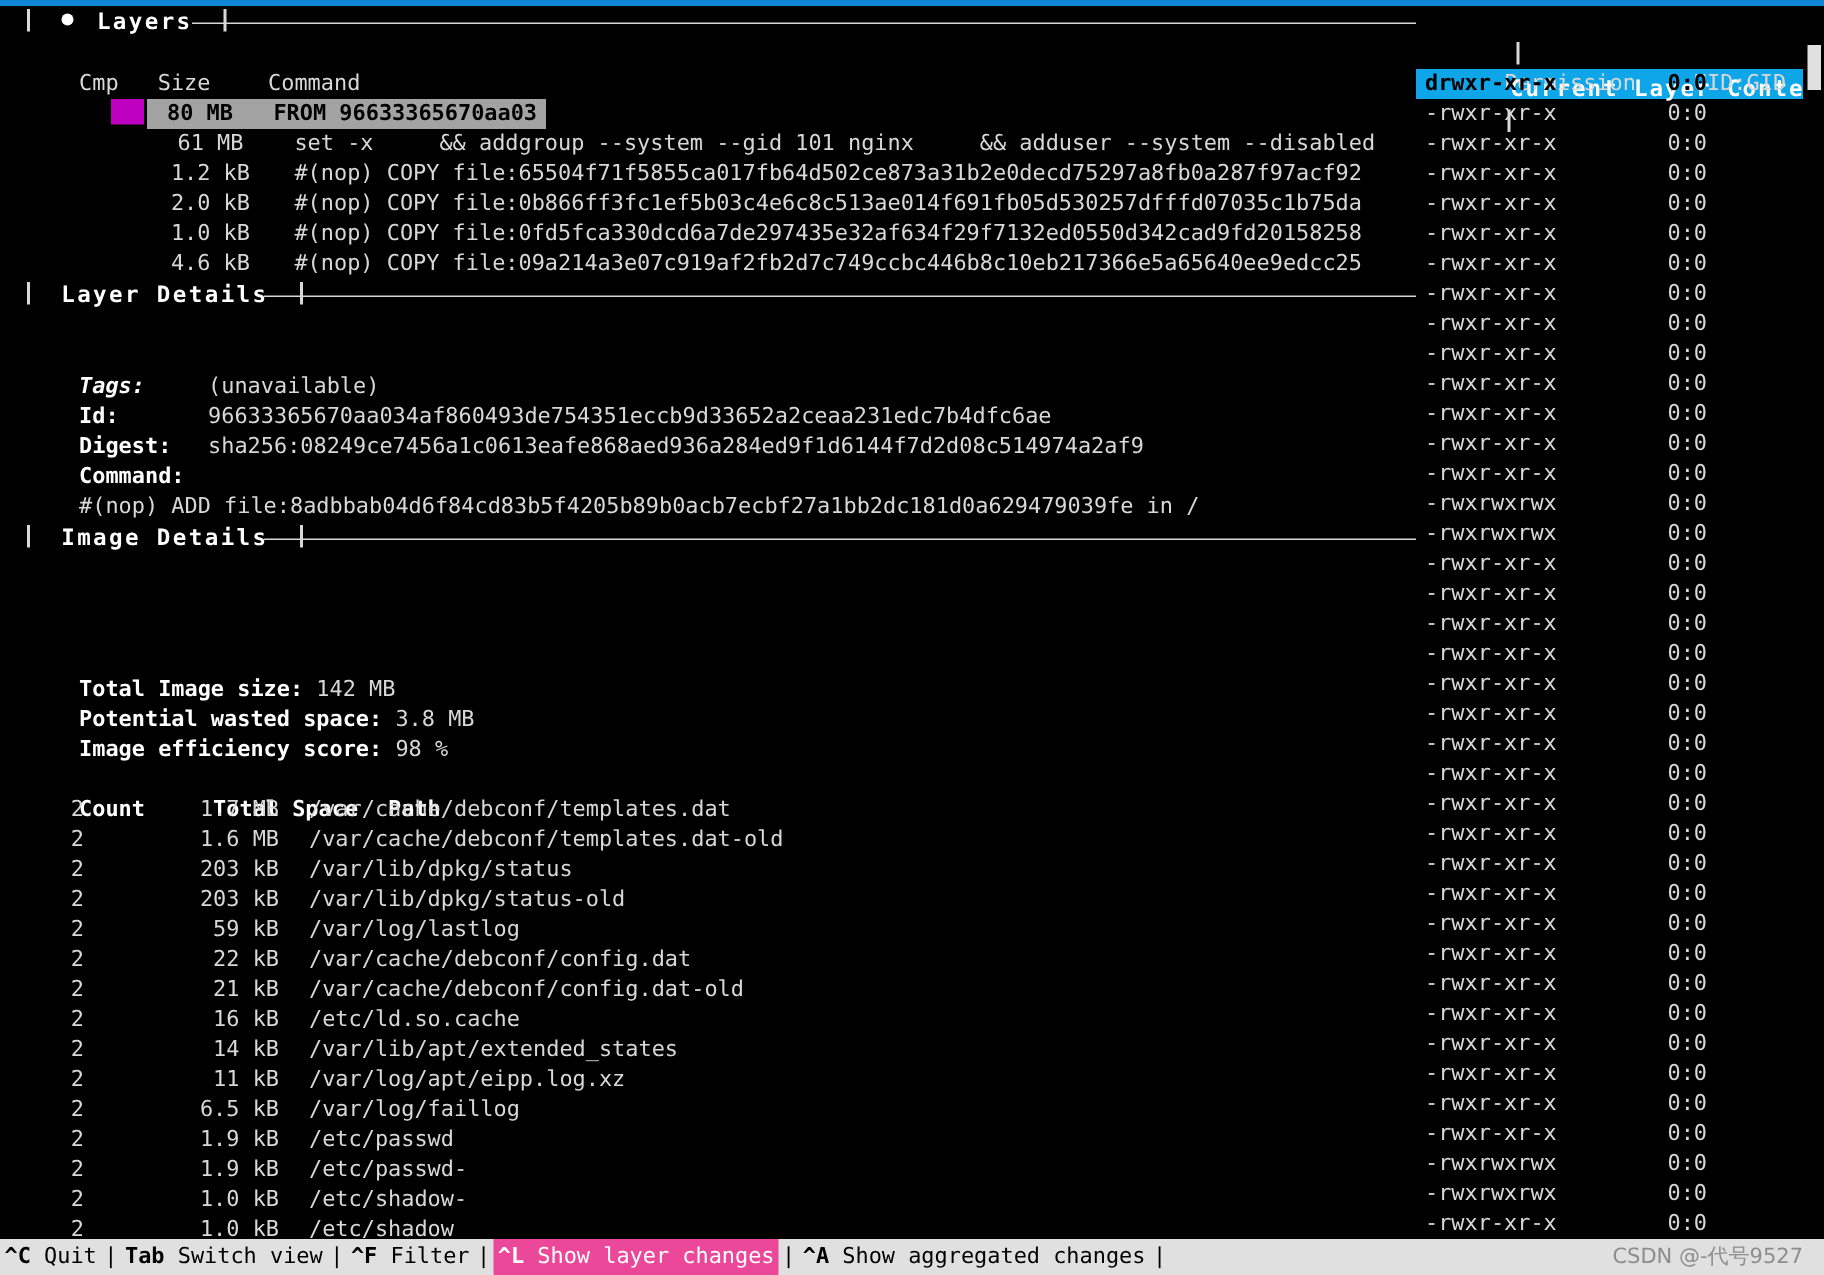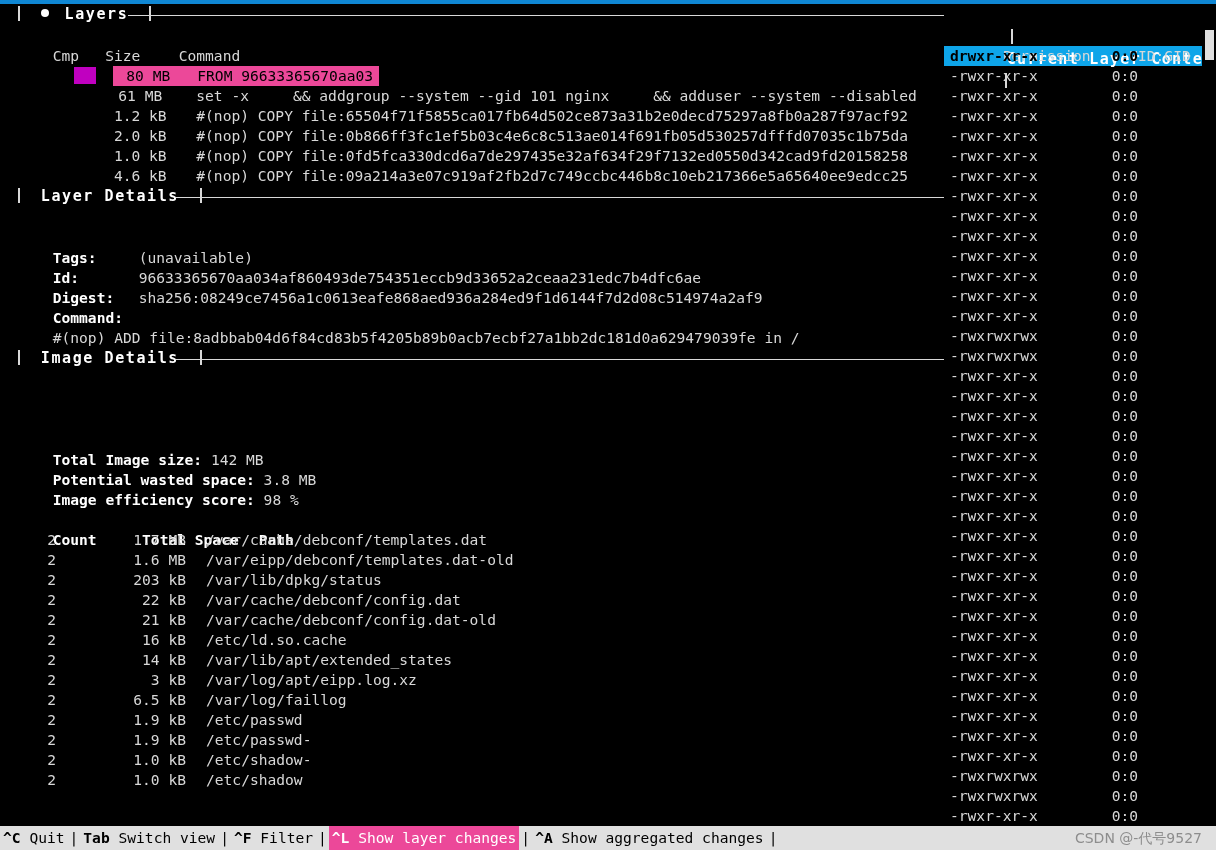--- a/index.html
+++ b/index.html
@@ -123,25 +123,24 @@
     vertical-align: -3px;
     margin-left: 4px;
   }
   .size-cell {
     display: inline-block;
     width: 84px;
     text-align: center;
   }
   .cmd-cell { display: inline-block; }
   .layer-row.selected {
-    background: #ec4899;
+    background: #a3a3a3;
     color: #000000;
-    font-weight: normal;
-    display: inline-block;
-    margin-left: 15px;
+    font-weight: bold;
+    display: inline-block;
   }
   .layer-sel-wrap { white-space: pre; height: 20px; line-height: 20px; }
   
   .kv { white-space: pre; height: 20px; line-height: 20px; }
   .k { color: #ffffff; font-weight: bold; }
   .v { color: #d8d8d8; }
   .blank { height: 20px; }
   
   .ft-count { display: inline-block; width: 56px; text-align: right; }
   .ft-space { display: inline-block; width: 130px; text-align: right; }
@@ -248,21 +247,21 @@
     <div class="sect">
       <span class="bar"></span>
       <span class="title" style="margin-left:12px;">Layer Details</span>
       <span class="bar2"></span>
       <span class="rule" style="left:176px; right:0;"></span>
     </div>
 
     <div class="blank"></div>
 
     <div class="kv">
-      <span class="k" style="display:inline-block;width:86px;">Tags:</span><span class="v">(unavailable)</span>
+      <span class="k" style="display:inline-block;width:86px;font-style:italic;">Tags:</span><span class="v">(unavailable)</span>
     </div>
     <div class="kv">
       <span class="k" style="display:inline-block;width:86px;">Id:</span><span class="v">96633365670aa034af860493de754351eccb9d33652a2ceaa231edc7b4dfc6ae</span>
     </div>
     <div class="kv">
       <span class="k" style="display:inline-block;width:86px;">Digest:</span><span class="v">sha256:08249ce7456a1c0613eafe868aed936a284ed9f1d6144f7d2d08c514974a2af9</span>
     </div>
     <div class="kv">
       <span class="k">Command:</span>
     </div>
@@ -294,27 +293,29 @@
     </div>
 
     <div class="blank"></div>
 
     <div class="row ft-head">
       <span style="display:inline-block;width:56px;text-align:left;">Count</span><span style="display:inline-block;width:130px;text-align:right;">Total Space</span><span class="ft-path">Path</span>
     </div>
 
     <div>
       <div class="row"><span class="ft-count">2</span><span class="ft-space">1.7 MB</span><span class="ft-path">/var/cache/debconf/templates.dat</span></div>
-      <div class="row"><span class="ft-count">2</span><span class="ft-space">1.6 MB</span><span class="ft-path">/var/eipp/debconf/templates.dat-old</span></div>
+      <div class="row"><span class="ft-count">2</span><span class="ft-space">1.6 MB</span><span class="ft-path">/var/cache/debconf/templates.dat-old</span></div>
       <div class="row"><span class="ft-count">2</span><span class="ft-space">203 kB</span><span class="ft-path">/var/lib/dpkg/status</span></div>
+      <div class="row"><span class="ft-count">2</span><span class="ft-space">203 kB</span><span class="ft-path">/var/lib/dpkg/status-old</span></div>
+      <div class="row"><span class="ft-count">2</span><span class="ft-space">59 kB</span><span class="ft-path">/var/log/lastlog</span></div>
       <div class="row"><span class="ft-count">2</span><span class="ft-space">22 kB</span><span class="ft-path">/var/cache/debconf/config.dat</span></div>
       <div class="row"><span class="ft-count">2</span><span class="ft-space">21 kB</span><span class="ft-path">/var/cache/debconf/config.dat-old</span></div>
       <div class="row"><span class="ft-count">2</span><span class="ft-space">16 kB</span><span class="ft-path">/etc/ld.so.cache</span></div>
       <div class="row"><span class="ft-count">2</span><span class="ft-space">14 kB</span><span class="ft-path">/var/lib/apt/extended_states</span></div>
-      <div class="row"><span class="ft-count">2</span><span class="ft-space">3 kB</span><span class="ft-path">/var/log/apt/eipp.log.xz</span></div>
+      <div class="row"><span class="ft-count">2</span><span class="ft-space">11 kB</span><span class="ft-path">/var/log/apt/eipp.log.xz</span></div>
       <div class="row"><span class="ft-count">2</span><span class="ft-space">6.5 kB</span><span class="ft-path">/var/log/faillog</span></div>
       <div class="row"><span class="ft-count">2</span><span class="ft-space">1.9 kB</span><span class="ft-path">/etc/passwd</span></div>
       <div class="row"><span class="ft-count">2</span><span class="ft-space">1.9 kB</span><span class="ft-path">/etc/passwd-</span></div>
       <div class="row"><span class="ft-count">2</span><span class="ft-space">1.0 kB</span><span class="ft-path">/etc/shadow-</span></div>
       <div class="row"><span class="ft-count">2</span><span class="ft-space">1.0 kB</span><span class="ft-path">/etc/shadow</span></div>
 
     </div>
 
   </div>
 

